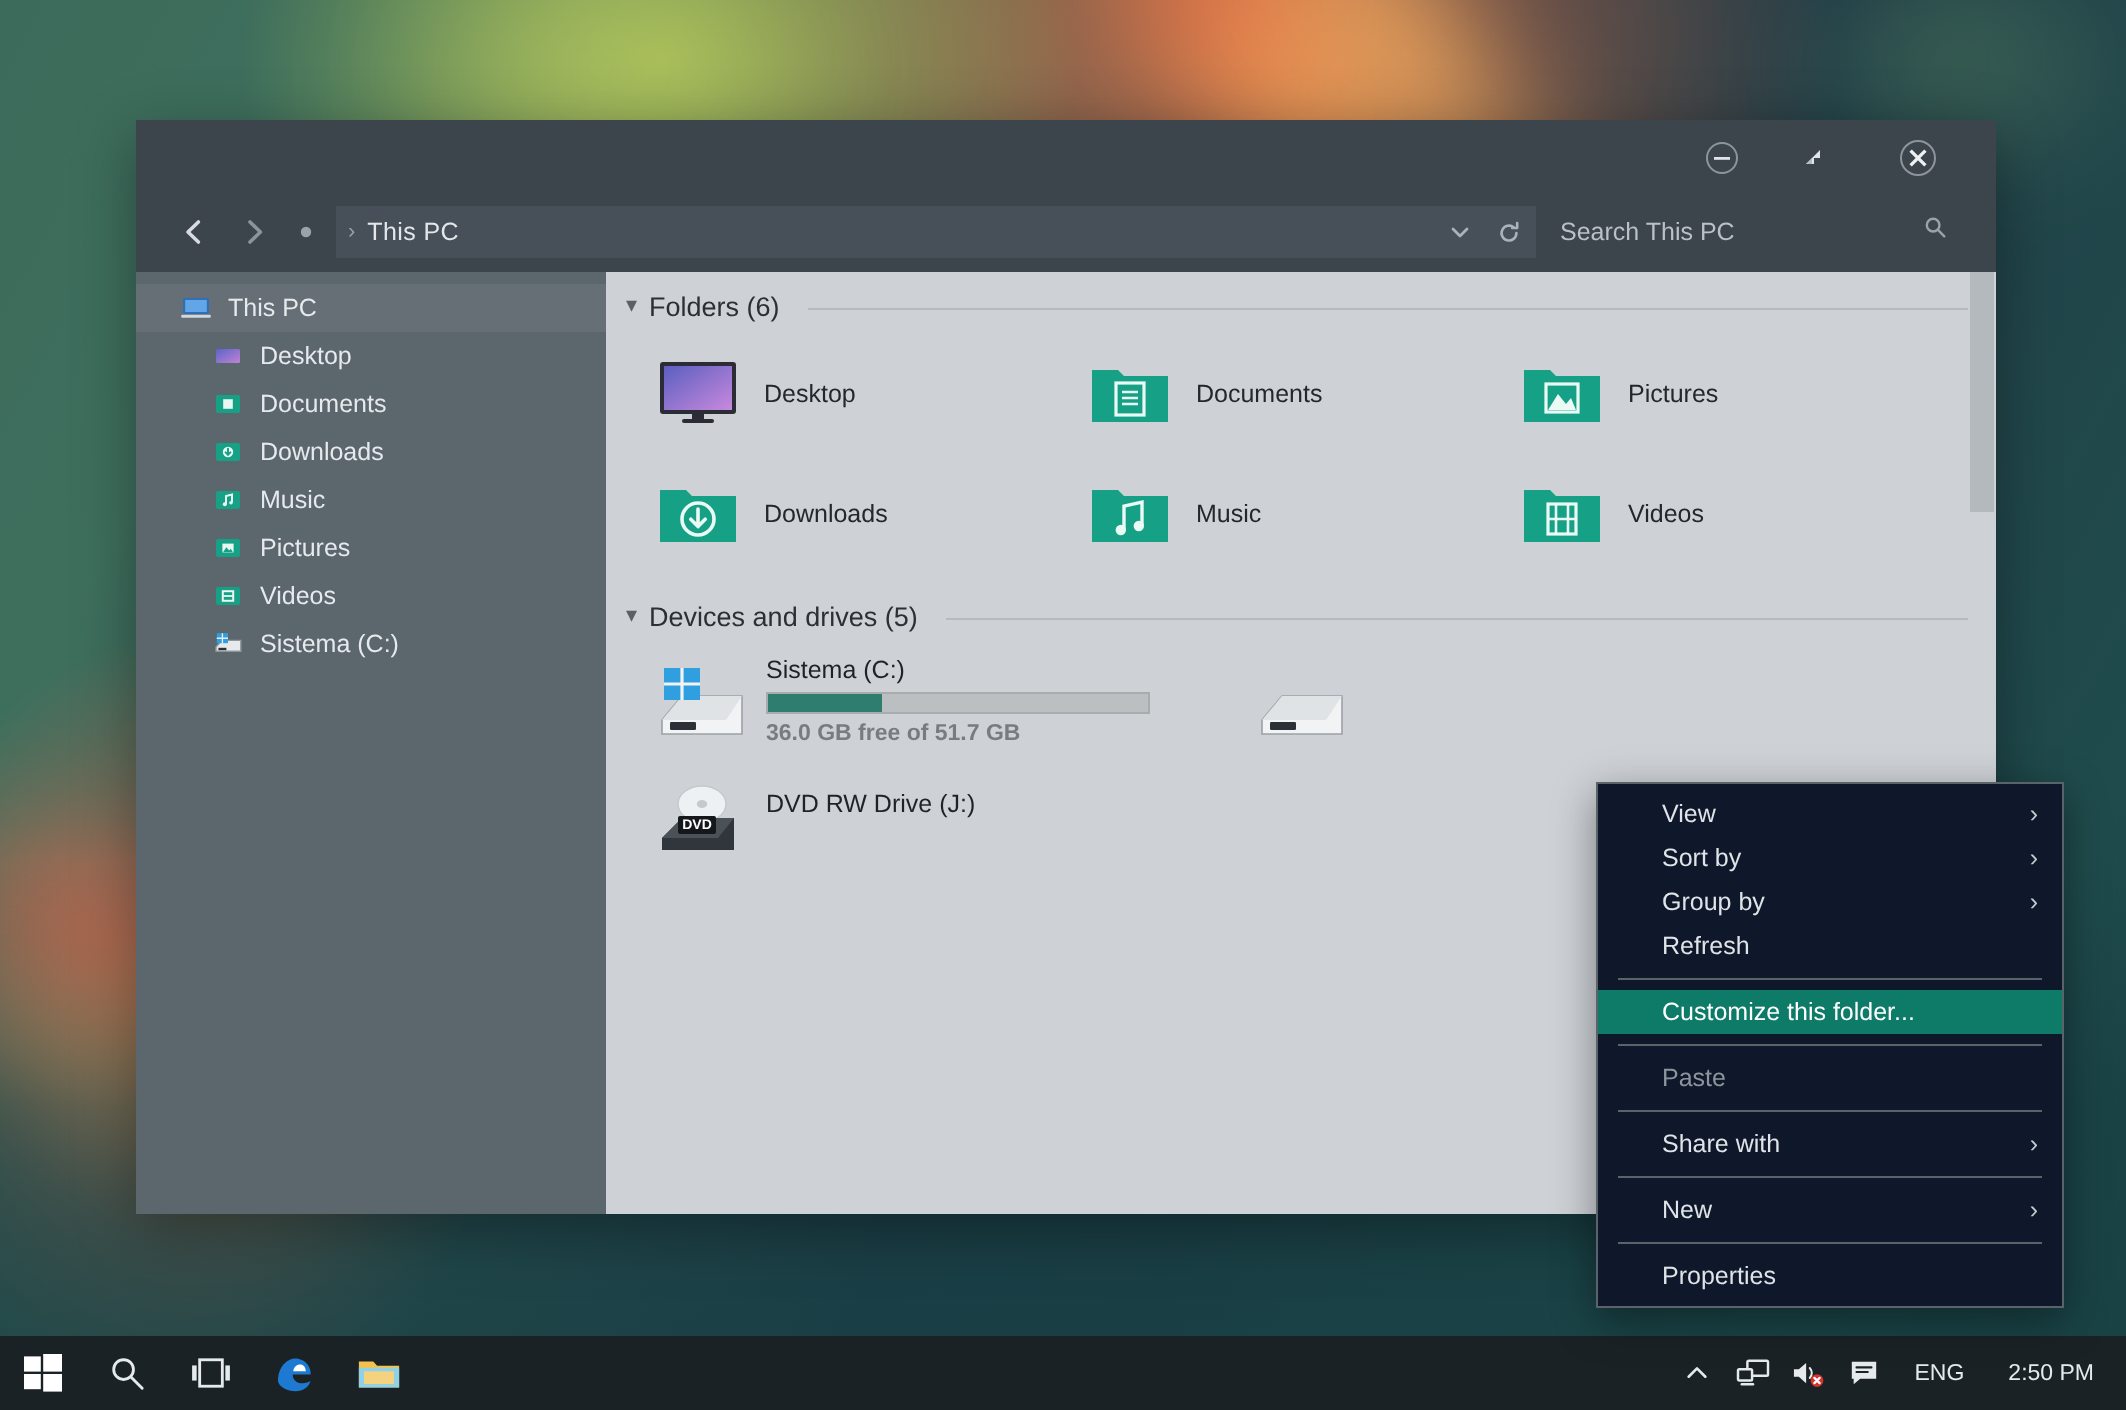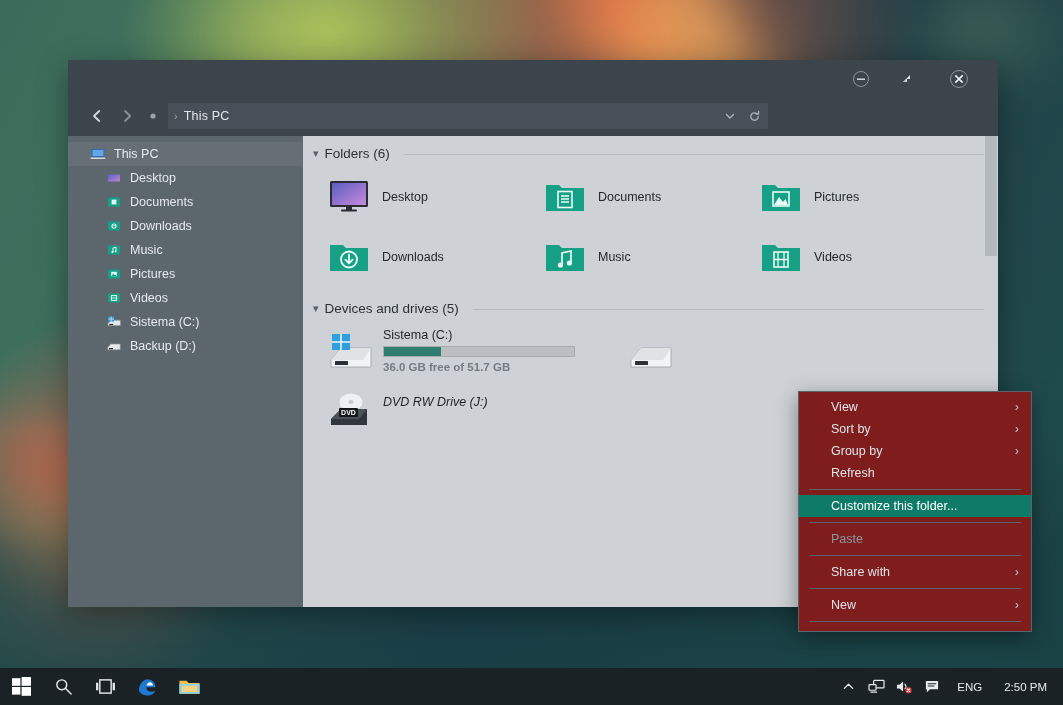--- a/index.html
+++ b/index.html
@@ -193,37 +193,37 @@
   .drive-ico { width: 46px; height: 44px; flex: none; margin-top: 6px; }
   .drive-meta { padding-top: 4px; }
   .drive-name { color: #1f2327; font-size: 12.5px; margin-bottom: 4px; }
   .bar-track {
     width: 192px; height: 11px;
     background: #bcbfc2; border: 1px solid #a8acaf;
   }
   .bar-fill { height: 100%; background: #2f7d6f; }
   .drive-free { color: #767c81; font-size: 11.5px; margin-top: 4px; font-weight: bold; }
   .drive-cell.simple { align-items: center; }
-  .drive-cell.simple .drive-name { margin-bottom: 15px; padding-top: 0; font-style: italic; }
+  .drive-cell.simple .drive-name { margin-bottom: 15px; padding-top: 0; }
 
   #vscroll {
     position: absolute; right: 0; top: 0; bottom: 0; width: 14px;
     background: #ced2d6;
   }
   #vscroll .thumb {
     position: absolute; left: 1px; right: 1px; top: 0; height: 120px;
     background: #b4b9bd;
   }
 
   
   #ctxmenu {
     position: absolute;
     left: 798px; top: 391px;
     width: 234px;
-    background: #7f1d1d;
+    background: #0f172a;
     border: 1px solid #5a636a;
     box-shadow: 0 6px 20px rgba(0,0,0,.4);
     padding: 4px 0;
     z-index: 40;
   }
   .ctx-item {
     height: 22px; display: flex; align-items: center;
     padding: 0 12px 0 32px;
     color: #dfe4e8; font-size: 12.5px;
     position: relative;
@@ -329,20 +329,29 @@
         </span>
         <span class="navicon">
           <svg width="13" height="13" viewBox="0 0 14 14" aria-hidden="true">
             <path d="M11 7 a4 4 0 1 1 -1.4 -3" fill="none" stroke="#aab2ba" stroke-width="1.4" stroke-linecap="round"></path>
             <path d="M11.4 1.6 L11.4 4.3 L8.7 4.3" fill="none" stroke="#aab2ba" stroke-width="1.4" stroke-linecap="round" stroke-linejoin="round"></path>
           </svg>
         </span>
       </span>
     </div>
 
+    <div id="searchbox">
+      <input id="search-input" type="text" placeholder="Search This PC" style="">
+      <span id="search-icon-wrap">
+        <svg width="13" height="13" viewBox="0 0 14 14" aria-hidden="true">
+          <circle cx="6" cy="6" r="3.4" fill="none" stroke="#9aa2aa" stroke-width="1.3"></circle>
+          <path d="M8.6 8.6 L12 12" stroke="#9aa2aa" stroke-width="1.3" stroke-linecap="round"></path>
+        </svg>
+      </span>
+    </div>
   </div>
 
   <div id="winbody">
 
     <div id="sidebar">
 
       <div class="side-item root selected">
         <svg class="side-ico" viewBox="0 0 16 16">
           <rect x="1.5" y="3" width="13" height="8" rx="0.6" fill="#2f6fb5"></rect>
           <rect x="2.6" y="4" width="10.8" height="6" fill="#63a6e8"></rect>
@@ -412,27 +421,20 @@
       <div class="side-item child">
         <svg class="side-ico" viewBox="0 0 16 16">
           <path d="M2 9.5 L5 6.2 L14.4 6.2 L14.4 11.6 L2 11.6 Z" fill="#e7eaec" stroke="#8f979d" stroke-width="0.7"></path>
           <rect x="3.2" y="9.9" width="4" height="1.2" fill="#2b3136"></rect>
           <rect x="2.4" y="2.6" width="5.6" height="5" fill="#2f9fe0"></rect>
           <path d="M5.2 2.6 L5.2 7.6 M2.4 5.1 L8 5.1" stroke="#e7eaec" stroke-width="0.7"></path>
         </svg>
         <span>Sistema (C:)</span>
       </div>
 
-      <div class="side-item child">
-        <svg class="side-ico" viewBox="0 0 16 16">
-          <path d="M1.8 9.4 L4.8 6 L14.2 6 L14.2 11.8 L1.8 11.8 Z" fill="#e7eaec" stroke="#8f979d" stroke-width="0.7"></path>
-          <rect x="3" y="10" width="4" height="1.2" fill="#2b3136"></rect>
-        </svg>
-        <span>Backup (D:)</span>
-      </div>
     </div>
 
     <div id="content">
       <div id="content-inner">
 
         <div class="group-head">
           <span class="chev">▾</span>
           <span>Folders (6)</span>
           <span class="rule"></span>
         </div>
@@ -603,20 +605,23 @@
 
   <div class="ctx-sep"></div>
 
   <div class="ctx-item">
     <span>New</span>
     <span class="arrow">›</span>
   </div>
 
   <div class="ctx-sep"></div>
 
+  <div class="ctx-item">
+    <span>Properties</span>
+  </div>
 </div>
 
 <div id="taskbar">
 
   <div class="tb-btn">
     <svg width="19" height="19" viewBox="0 0 19 19">
       <rect x="0" y="1.2" width="8.4" height="7.6" fill="#ffffff"></rect>
       <rect x="9.6" y="0" width="9.4" height="8.8" fill="#ffffff"></rect>
       <rect x="0" y="10" width="8.4" height="7.6" fill="#ffffff"></rect>
       <rect x="9.6" y="10" width="9.4" height="8.8" fill="#ffffff"></rect>

